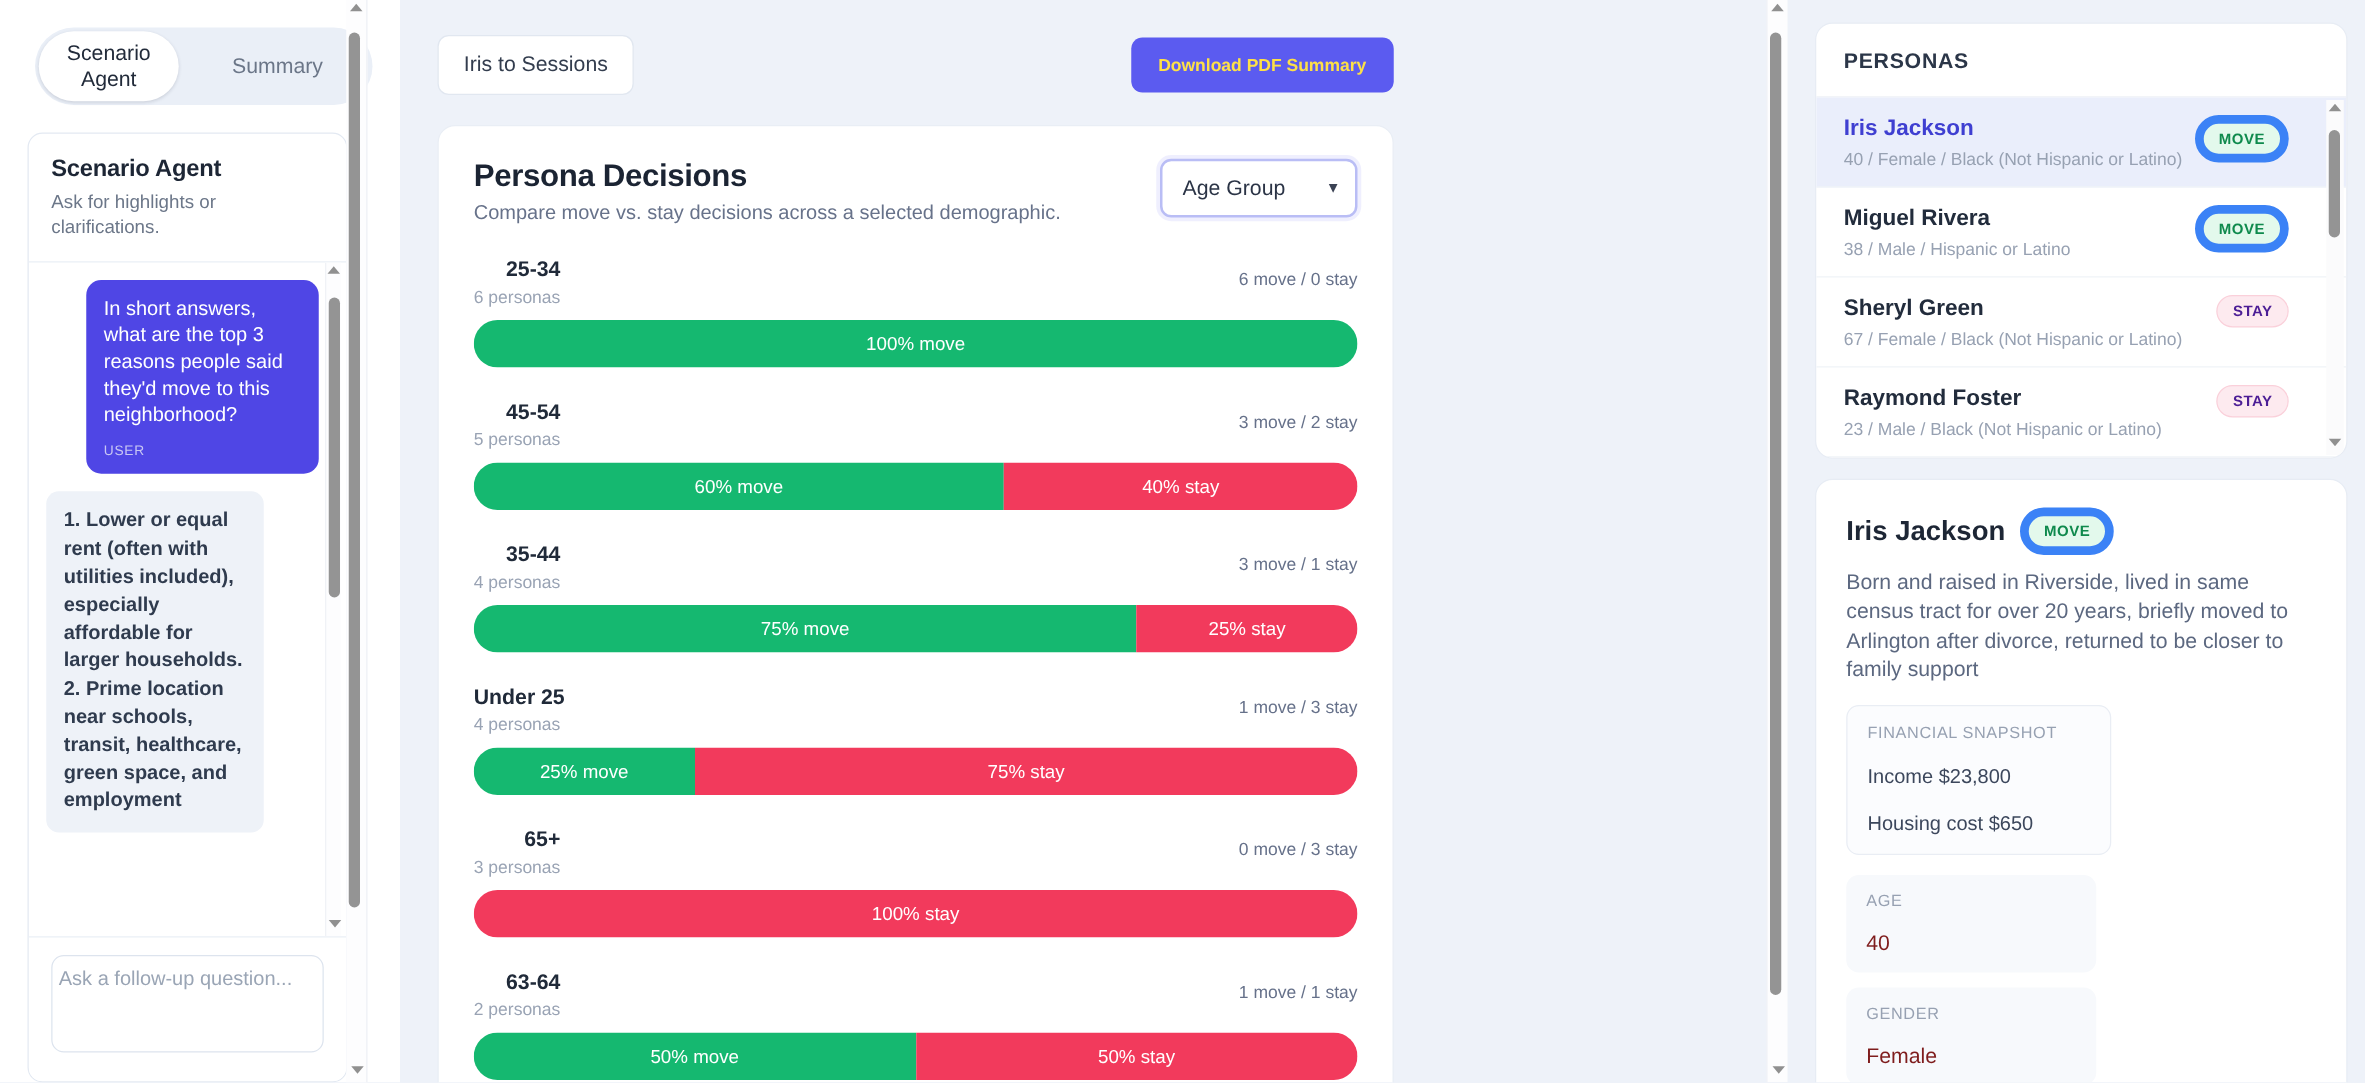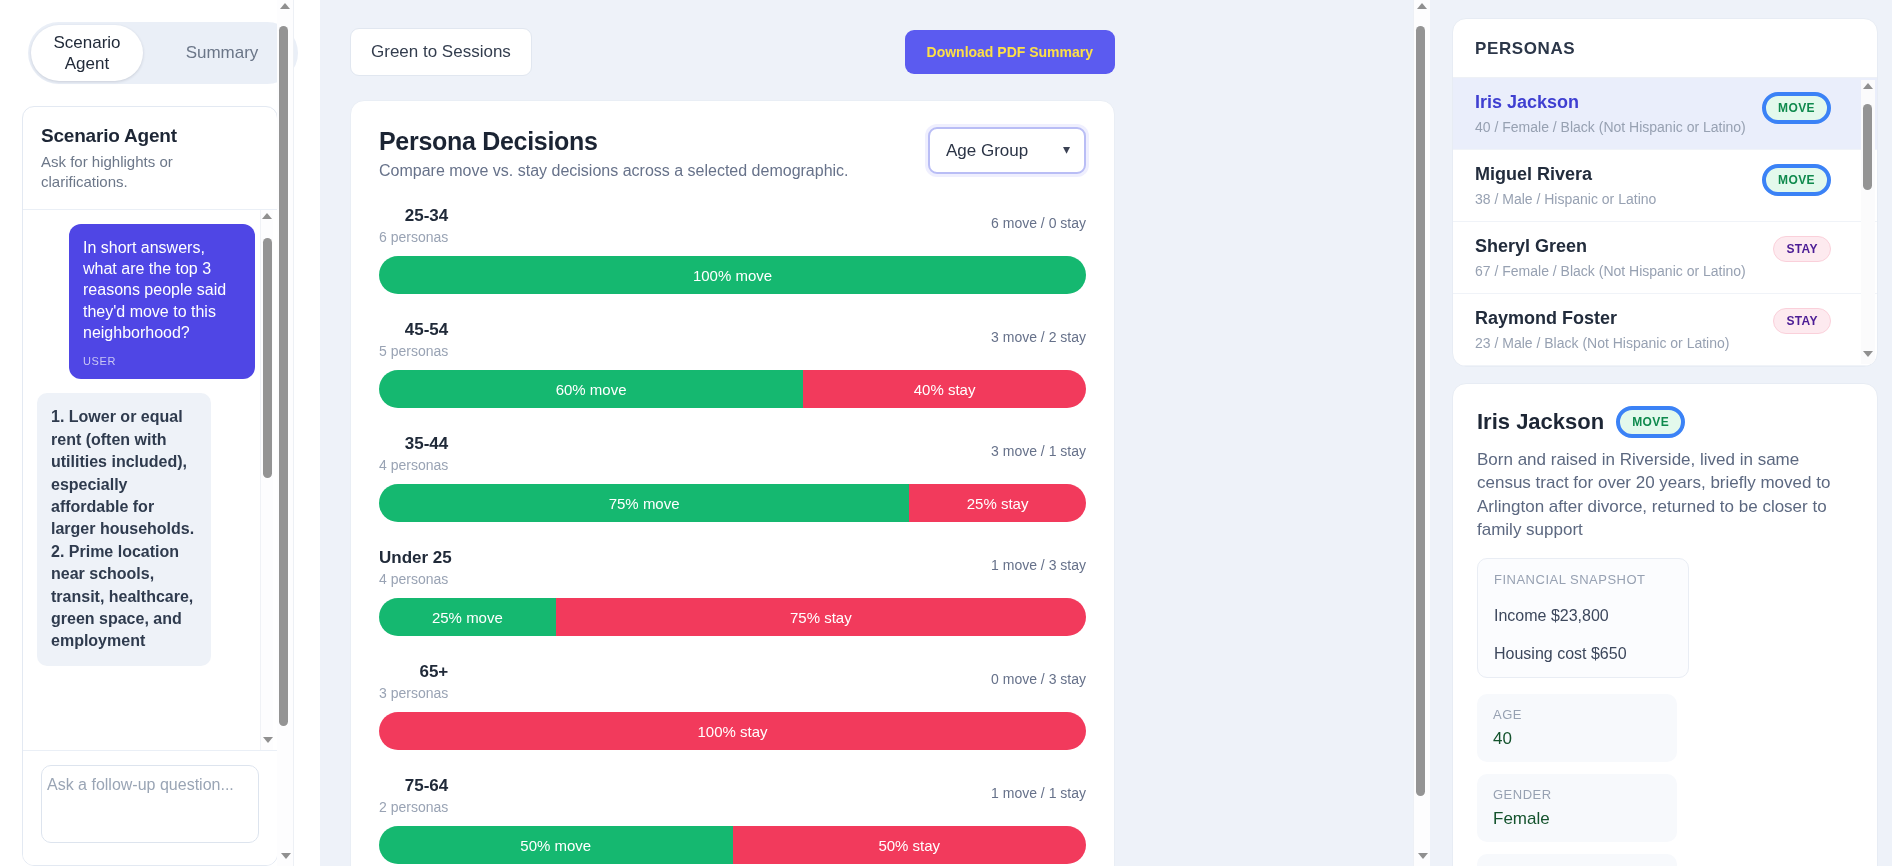--- a/index.html
+++ b/index.html
@@ -201,21 +201,21 @@
     cursor: pointer;
   }
   .persona-row.selected { background: #eaeefb; }
   .p-name { font-size: 18px; font-weight: bold; color: #222c3c; }
   .p-name.sel { color: #3f3fd1; }
   .p-meta { font-size: 14px; color: #97a1b2; margin-top: 6px; }
   .chip {
     font-size: 12px; font-weight: bold; letter-spacing: .4px;
     padding: 5px 12px; border-radius: 999px; white-space: nowrap;
   }
-  .chip-move { background: #e3f9ec; color: #0f8a4d; border: 4px solid #3b82f6; }
+  .chip-move { background: #e3f9ec; color: #0f8a4d; border: 7px solid #3b82f6; }
   .chip-stay { background: #fdeaef; color: #4c1d95; border: 1px solid #fad0da; }
 
   .list-sb {
     position: absolute; right: 2px; top: 2px; bottom: 2px; width: 14px;
     background: #fbfbfc;
   }
 
   .detail { margin-top: 16px; padding: 22px 24px 10px 24px; }
   .detail-title-row { display: flex; align-items: center; gap: 12px; }
   .detail-name { font-size: 22px; font-weight: bold; color: #1d2635; }
@@ -225,21 +225,21 @@
     background: #fbfcfe; padding: 13px 16px 14px 16px; width: 212px;
   }
   .fin-label { font-size: 13px; letter-spacing: .5px; color: #97a1b2; }
   .fin-line { font-size: 16px; color: #3c475c; margin-top: 20px; }
   .grid2 { display: flex; flex-wrap: wrap; gap: 12px; margin-top: 16px; }
   .field {
     background: #f7f9fc; border-radius: 10px; padding: 13px 16px;
     width: 200px; min-height: 60px;
   }
   .f-label { font-size: 13px; letter-spacing: .5px; color: #97a1b2; }
-  .f-value { font-size: 17px; color: #14532d; margin-top: 6px; line-height: 1.25; }
+  .f-value { font-size: 17px; color: #7f1d1d; margin-top: 16px; line-height: 1.25; }
 </style>
 </head>
 <body>
 
 <div class="app">
 
   <div class="left-col">
 
     <div class="tab-pill">
       <div class="tab active">
@@ -279,21 +279,21 @@
   <div class="page-sb">
     <div class="sb-arrow sb-up"></div>
     <div class="sb-thumb" style="top:26px;height:700px;"></div>
     <div class="sb-arrow sb-down" style="position:absolute;bottom:4px;left:4px;"></div>
   </div>
 
   <div class="main-wrap">
     <div class="main-inner">
 
       <div class="topbar">
-        <button class="btn-ghost">Green to Sessions</button>
+        <button class="btn-ghost">Iris to Sessions</button>
         <button class="btn-primary">Download PDF Summary</button>
       </div>
 
       <div class="panel">
         <div class="panel-head">
           <div>
             <div class="panel-title">Persona Decisions</div>
             <div class="panel-sub">Compare move vs. stay decisions across a selected demographic.</div>
           </div>
           <div class="select-wrap">
@@ -364,21 +364,21 @@
                 </div>
                 <div class="group-stats">0 move / 3 stay</div>
               </div>
               <div class="bar">
                 <div class="seg seg-stay" style="width: 100%;">100% stay</div>
               </div>
             </div>
             <div class="group">
               <div class="group-row">
                 <div>
-                  <div class="group-label">75-64</div>
+                  <div class="group-label">63-64</div>
                   <div class="group-count">2 personas</div>
                 </div>
                 <div class="group-stats">1 move / 1 stay</div>
               </div>
               <div class="bar">
                 <div class="seg seg-move" style="width: 50%;">50% move</div>
                 <div class="seg seg-stay" style="width: 50%;">50% stay</div>
               </div>
             </div>
           </div>

